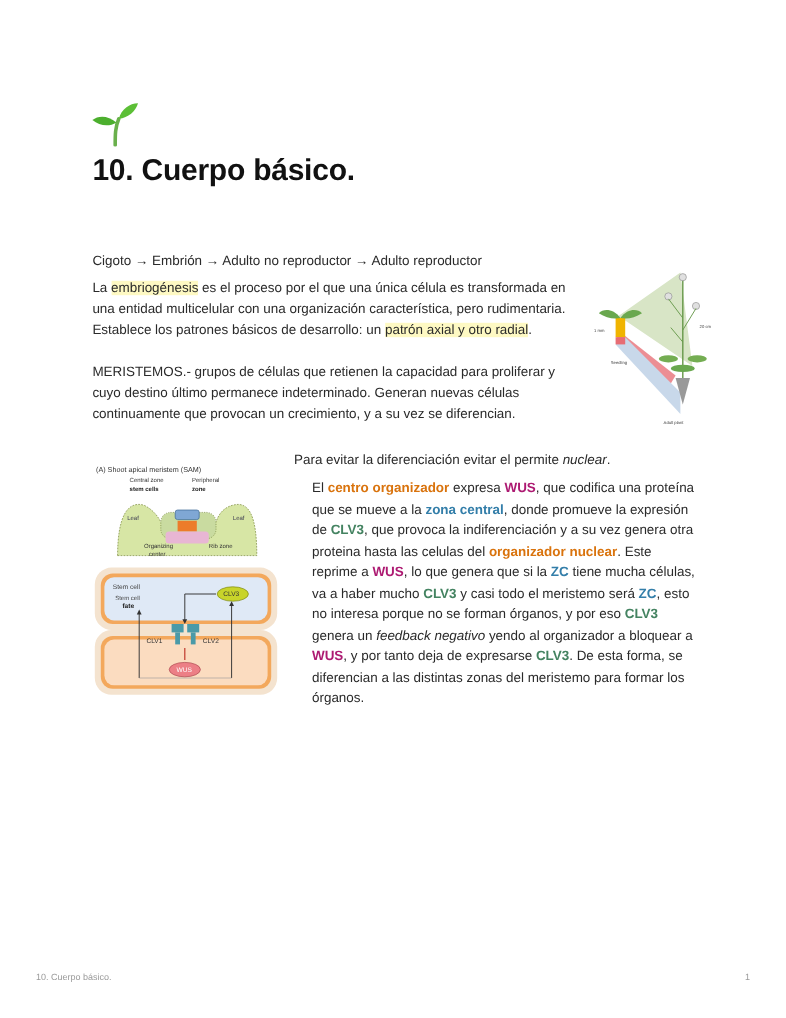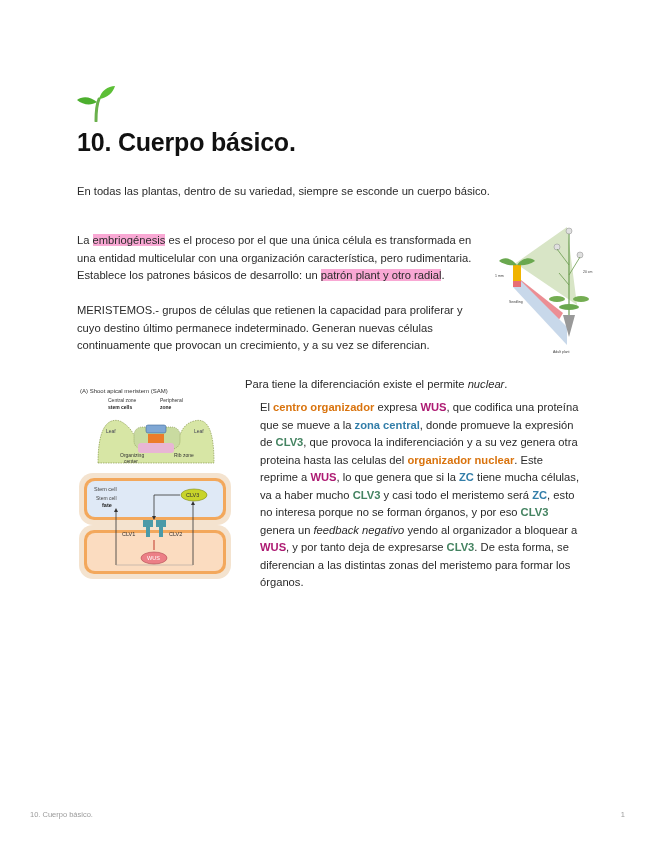--- a/index.html
+++ b/index.html
@@ -3,21 +3,21 @@
 <meta charset="utf-8">
 <style>
   html, body { margin: 0; padding: 0; background: #ffffff; }
   body { width: 655px; height: 848px; position: relative; overflow: hidden;
          font-family: "Liberation Sans", sans-serif; color: #222; }
   .page { position: absolute; inset: 0; }
   .sprout { position: absolute; left: 76px; top: 84px; width: 40px; height: 38px; }
   h1 { position: absolute; left: 77px; top: 128px; margin: 0; font-size: 25px; font-weight: 700;
        letter-spacing: -0.2px; color: #111; font-family: "Liberation Sans", sans-serif; }
   .p { position: absolute; left: 77px; font-size: 11.2px; line-height: 17.5px; color: #2a2a2a; }
-  .hl { background: #f9a8d4; }
+  .hl { background: #fef9c3; }
   .b { font-weight: 400; }
   .i { font-style: italic; }
   .orange { color: #d9730d; font-weight: 700; }
   .pink { color: #ad1a72; font-weight: 700; }
   .blue { color: #337ea9; font-weight: 700; }
   .green { color: #448361; font-weight: 700; }
   .fig { position: absolute; }
   .footer { position: absolute; top: 810px; font-size: 7.5px; color: #9a9a9a; }
 </style>
 </head>
@@ -26,25 +26,25 @@
 <div class="page">
 
   <svg class="sprout" viewBox="0 0 40 38">
     <path d="M20 37 C20 28 20 22 23 15" stroke="#6ab04c" stroke-width="3" fill="none" stroke-linecap="round"></path>
     <path d="M21 18 C14 12 6 12 1 16 C7 21 15 22 21 18 Z" fill="#4caf2e"></path>
     <path d="M23 15 C25 7 32 2 39 2 C37 9 31 14 23 15 Z" fill="#5cbf36"></path>
   </svg>
 
   <h1>10. Cuerpo básico.</h1>
 
-  <div class="p" style="top:183px; width:480px;">En todas las plantas, dentro de su variedad, siempre se esconde un cuerpo básico.</div>
 
+  <div class="p" style="top:210px; width:400px;">Cigoto → Embrión → Adulto no reproductor → Adulto reproductor</div>
 
   <div class="p" style="top:232px; width:400px;">
-    <span>La </span><span class="hl">embriogénesis</span><span> es el proceso por el que una única célula es transformada en una entidad multicelular con una organización característica, pero rudimentaria. Establece los patrones básicos de desarrollo: un </span><span class="hl">patrón plant y otro radial</span><span>.</span>
+    <span>La </span><span class="hl">embriogénesis</span><span> es el proceso por el que una única célula es transformada en una entidad multicelular con una organización característica, pero rudimentaria. Establece los patrones básicos de desarrollo: un </span><span class="hl">patrón axial y otro radial</span><span>.</span>
   </div>
 
   <div class="p" style="top:302px; width:395px;">
     <span class="b">MERISTEMOS</span><span>.- grupos de células que retienen la capacidad para proliferar y cuyo destino último permanece indeterminado. Generan nuevas células continuamente que provocan un crecimiento, y a su vez se diferencian.</span>
   </div>
 
   <svg class="fig" style="left:487px; top:215px;" width="110" height="145" viewBox="0 0 110 145">
     <polygon points="26,50 80,12 90,90 34,52" fill="#d8e5c6"></polygon>
     <polygon points="26,65 34,65 76,98 70,108" fill="#ec8e94"></polygon>
     <polygon points="26,72 34,66 80,112 80,130" fill="#c8d8ea"></polygon>
@@ -109,21 +109,21 @@
     <rect x="70" y="57" width="4" height="10" fill="#4a9aa8"></rect>
     <rect x="83" y="57" width="4" height="10" fill="#4a9aa8"></rect>
     <text x="46" y="66" font-size="5.5" fill="#333" font-family="Liberation Sans, sans-serif">CLV1</text>
     <text x="93" y="66" font-size="5.5" fill="#333" font-family="Liberation Sans, sans-serif">CLV2</text>
     <line x1="78" y1="70" x2="78" y2="80" stroke="#c0392b" stroke-width="1"></line>
     <ellipse cx="78" cy="88" rx="13" ry="6" fill="#ec7f86" stroke="#b04a52" stroke-width="0.6"></ellipse>
     <text x="71" y="90" font-size="5.5" fill="#fff" font-family="Liberation Sans, sans-serif">WUS</text>
   </svg>
 
   <div class="p" style="left:245px; top:376px; width:340px;">
-    <span>Para tiene la diferenciación existe el </span><span class="b">permite </span><span class="b i">nuclear</span><span>.</span>
+    <span>Para evitar la diferenciación evitar el </span><span class="b">permite </span><span class="b i">nuclear</span><span>.</span>
   </div>
 
   <div class="p" style="left:260px; top:399px; width:320px;">
     <span>El </span><span class="orange">centro organizador</span><span> expresa </span><span class="pink">WUS</span><span>, que codifica una proteína que se mueve a la </span><span class="blue">zona central</span><span>, donde promueve la expresión de </span><span class="green">CLV3</span><span>, que provoca la indiferenciación y a su vez genera otra proteina hasta las celulas del </span><span class="orange">organizador nuclear</span><span>. Este reprime a </span><span class="pink">WUS</span><span>, lo que genera que si la </span><span class="blue">ZC</span><span> tiene mucha células, va a haber mucho </span><span class="green">CLV3</span><span> y casi todo el meristemo será </span><span class="blue">ZC</span><span>, esto no interesa porque no se forman órganos, y por eso </span><span class="green">CLV3</span><span> genera un </span><span class="i">feedback negativo</span><span> yendo al organizador a bloquear a </span><span class="pink">WUS</span><span>, y por tanto deja de expresarse </span><span class="green">CLV3</span><span>. De esta forma, se diferencian a las distintas zonas del meristemo para formar los órganos.</span>
   </div>
 
 
   <div class="footer" style="left:30px;">10. Cuerpo básico.</div>
   <div class="footer" style="right:30px;">1</div>
 </div>

